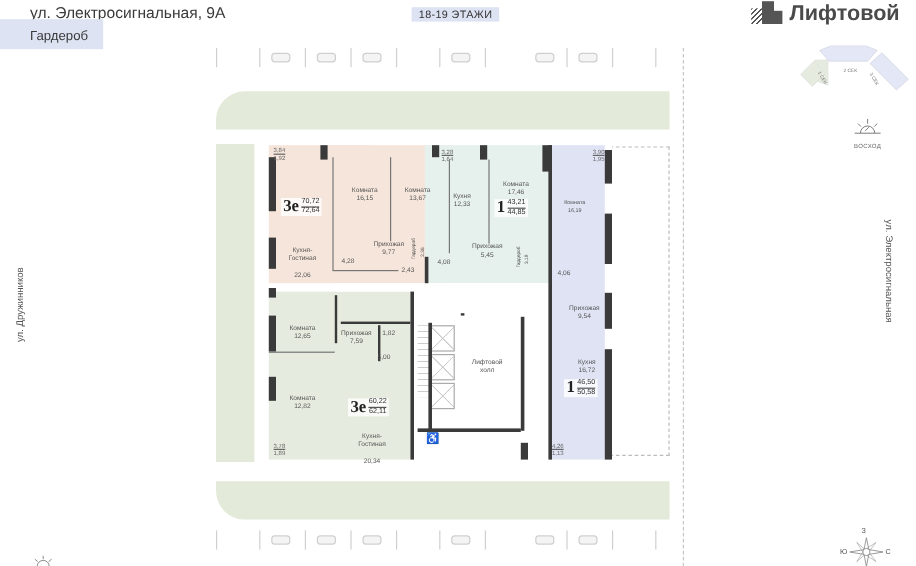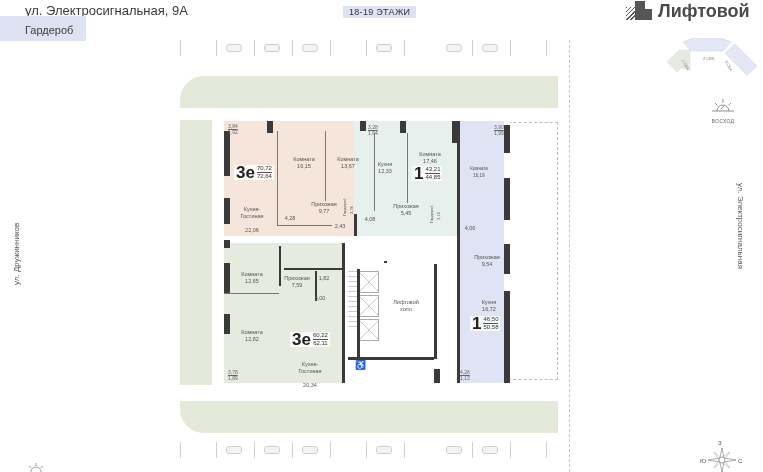--- a/index.html
+++ b/index.html
@@ -45,21 +45,21 @@
   .lav { background: #dfe3f4; }
   .wall { position: absolute; background: #3a3a3a; }
   .thin { position: absolute; background: #777; }
 
   .lbl { position: absolute; font-size: 5.5px; color: #555; text-align: center; line-height: 7px; }
   .lbl .v { display: block; }
   .tiny { position: absolute; font-size: 5px; color: #666; line-height: 6px; }
   .tiny .u { text-decoration: underline; display: block; }
 
   .apt-badge { position: absolute; display: flex; align-items: center; background: rgba(255,255,255,0.8); padding: 0 2px; }
-  .apt-rooms { font-size: 17px; font-weight: bold; color: #222; line-height: 15px; margin-right: 2px; }
+  .apt-rooms { font-size: 14px; font-weight: bold; color: #222; line-height: 15px; margin-right: 2px; font-family: Liberation Serif, serif; }
   .apt-area { font-size: 6px; color: #333; line-height: 7px; text-align: center; }
   .apt-area .l { border-bottom: 1px solid #555; display: block; }
 
   .lift-lbl { position: absolute; font-size: 5.5px; color: #555; text-align: center; line-height: 7px; }
   .shaft { position: absolute; border: 1px solid #aaa; background: linear-gradient(45deg, transparent 48%, #ccc 49%, #ccc 51%, transparent 52%), linear-gradient(-45deg, transparent 48%, #ccc 49%, #ccc 51%, transparent 52%); }
   .stairs { position: absolute; background: repeating-linear-gradient(0deg, #fff 0 4px, #ccc 4px 5px); }
 
   .compass { position: absolute; left: 700px; top: 440px; width: 50px; height: 32px; }
   .compass .c { position: absolute; font-size: 6px; color: #555; }
   .bottom-left-icon { position: absolute; left: 28px; top: 463px; width: 16px; height: 9px; }

